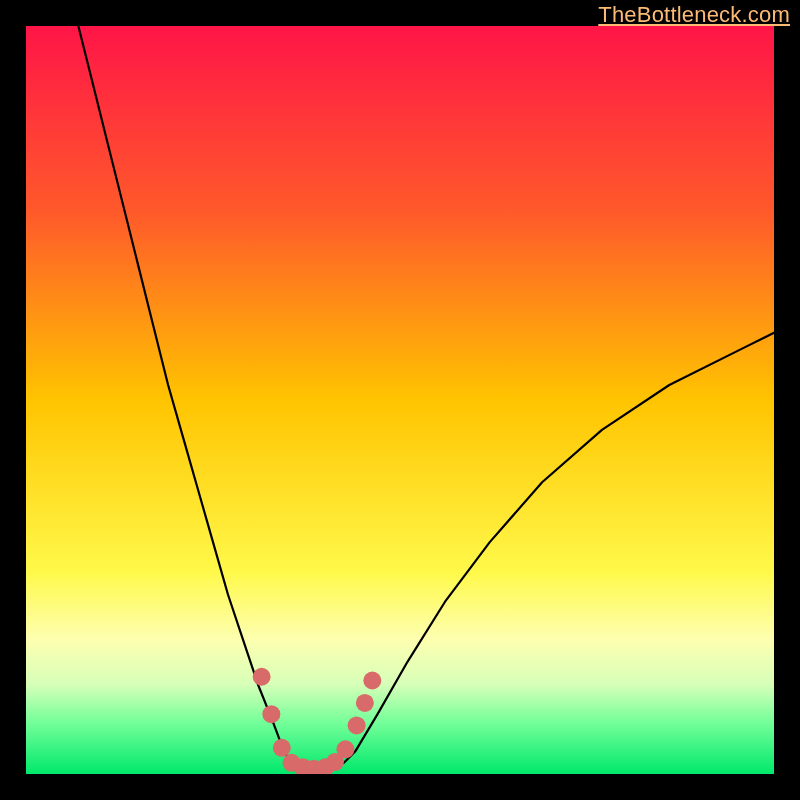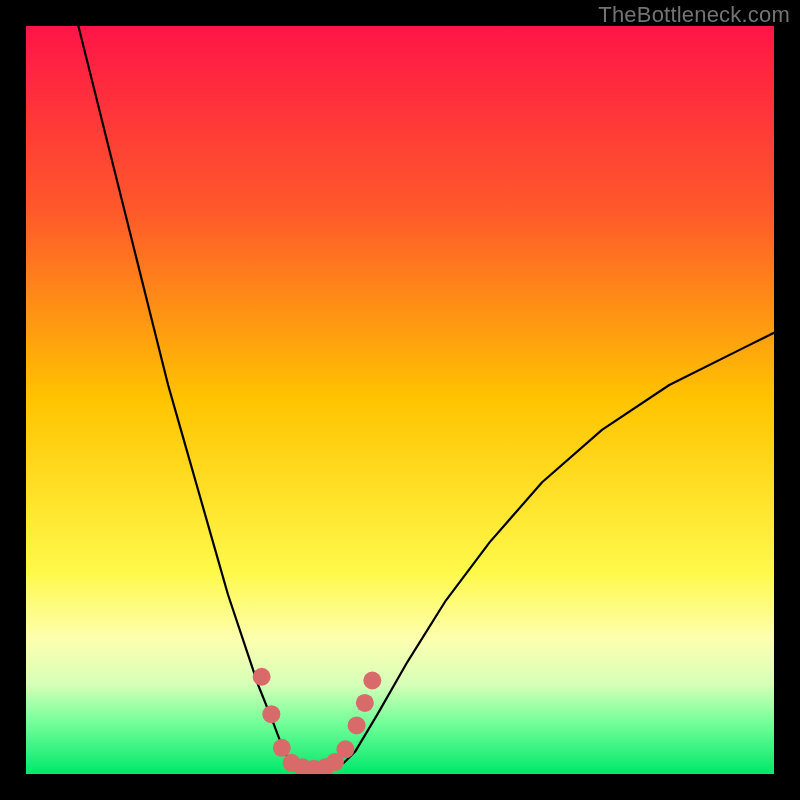--- a/index.html
+++ b/index.html
@@ -24,24 +24,25 @@
     top: 26px;
     left: 26px;
     width: 748px;
     height: 748px;
     overflow: hidden;
   }
   .watermark {
     position: absolute;
     top: 2px;
     right: 10px;
-    color: #737373;
+    color: #fdba74;
     font-size: 22px;
     font-weight: 500;
     letter-spacing: 0.2px;
+    text-decoration: underline;
   }
   svg { display: block; }
 </style>
 </head>
 <body>
 
 <div class="frame">
 
   <div class="plot-area">
     <svg id="plot-svg" width="748" height="748" viewBox="0 0 748 748">

